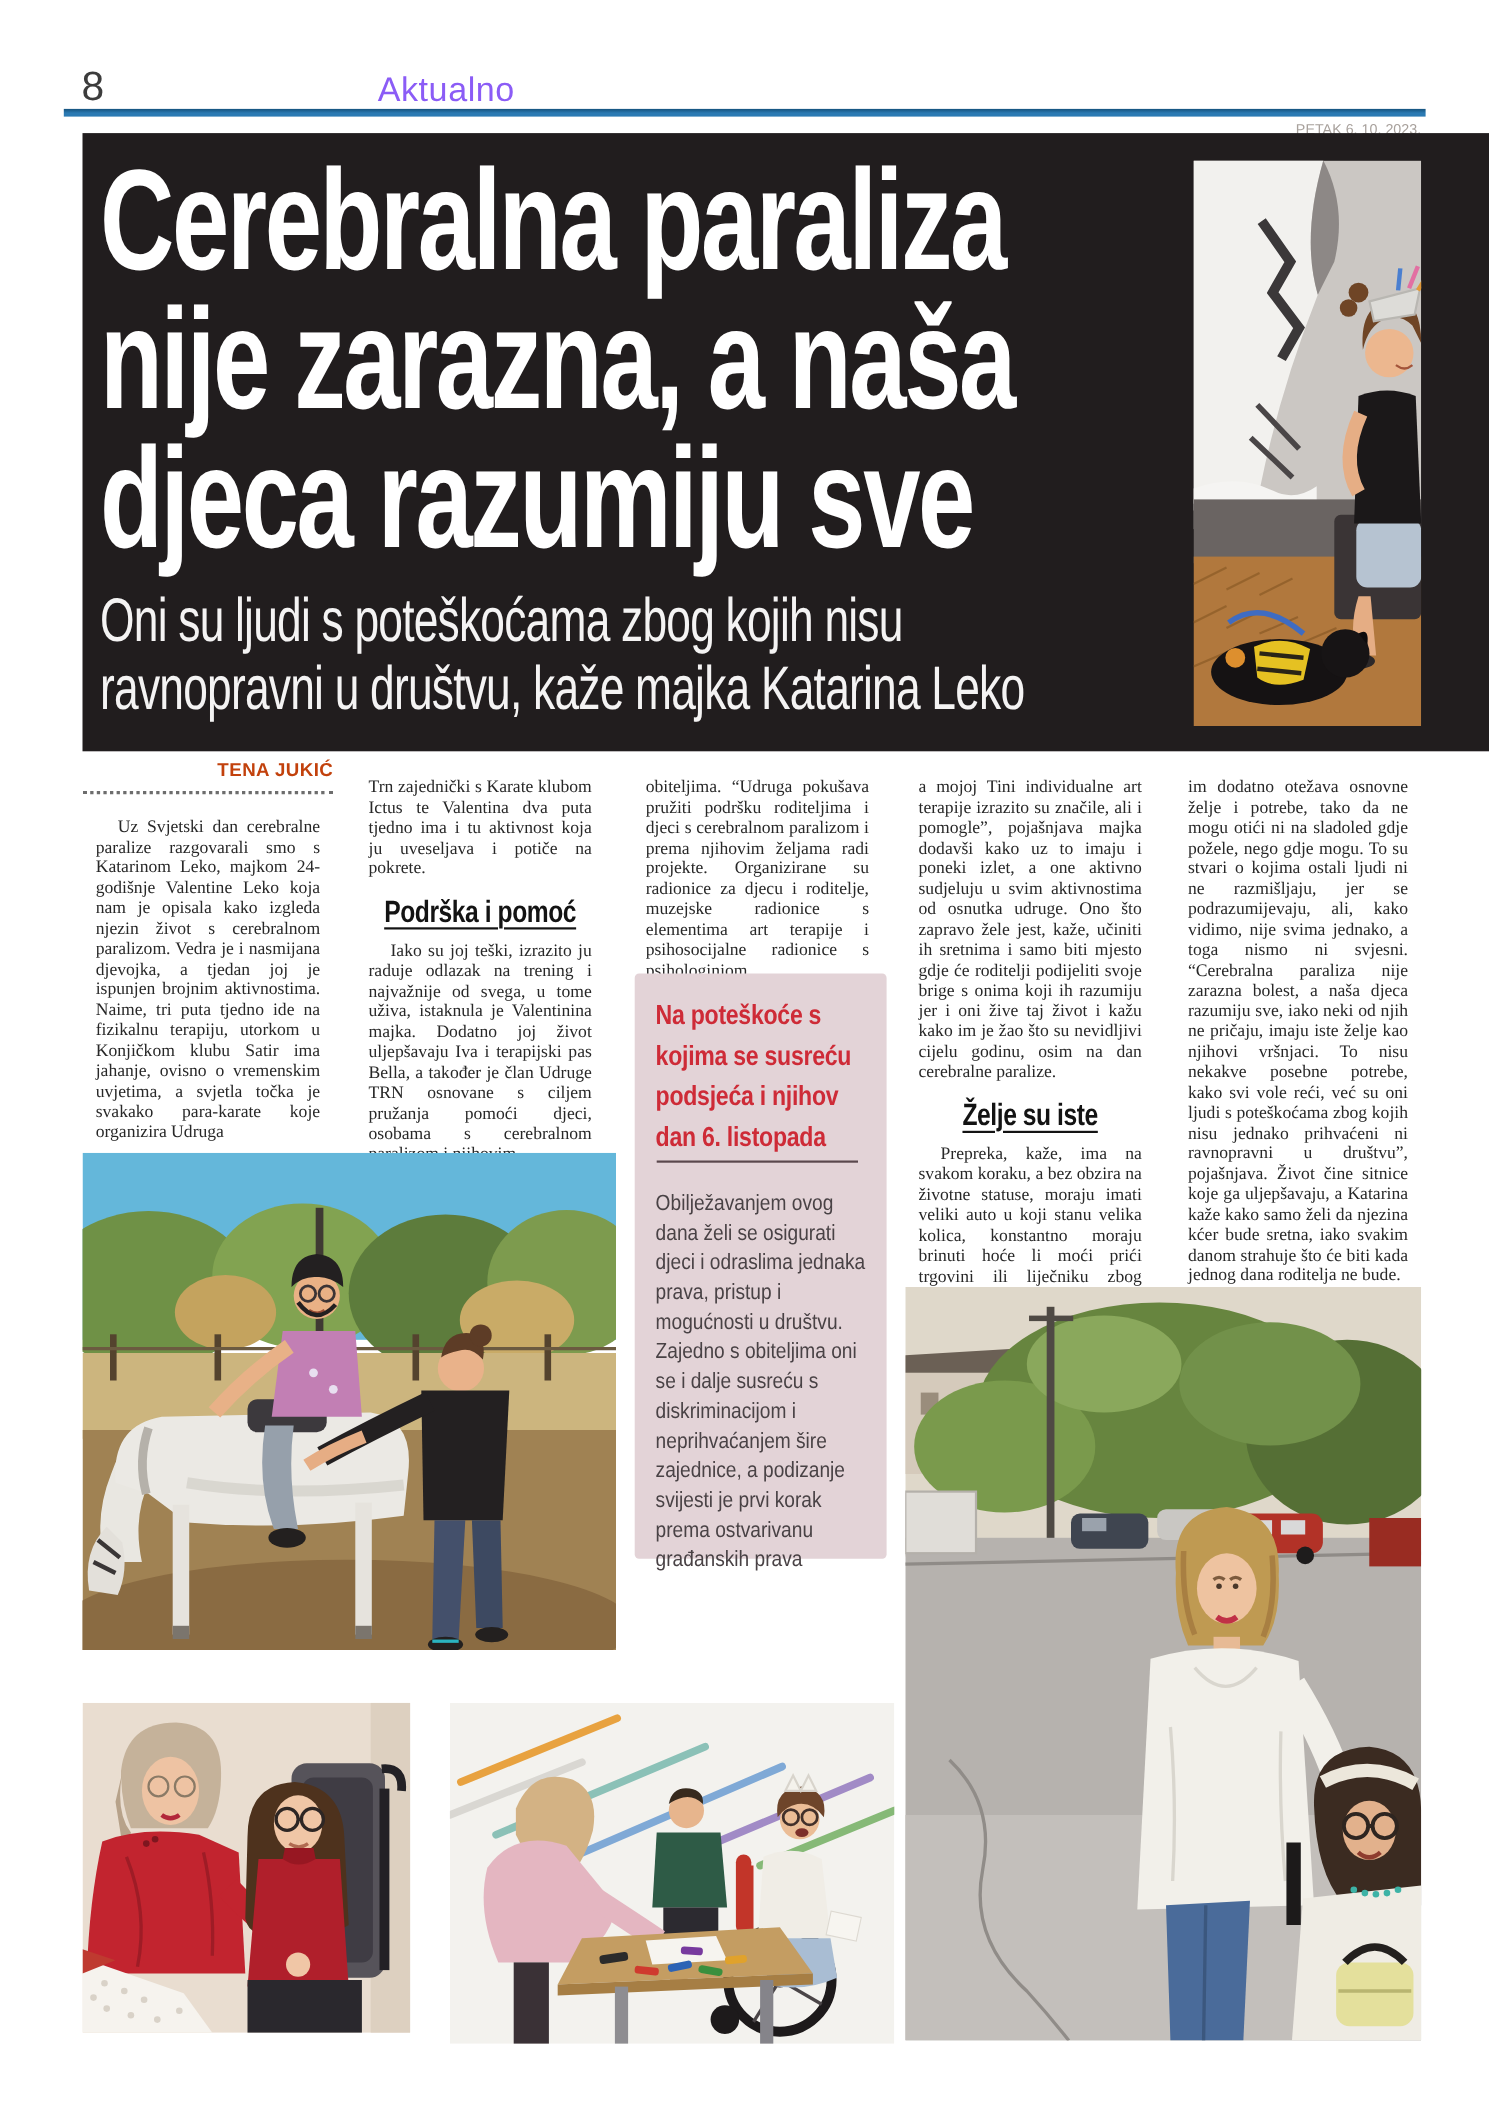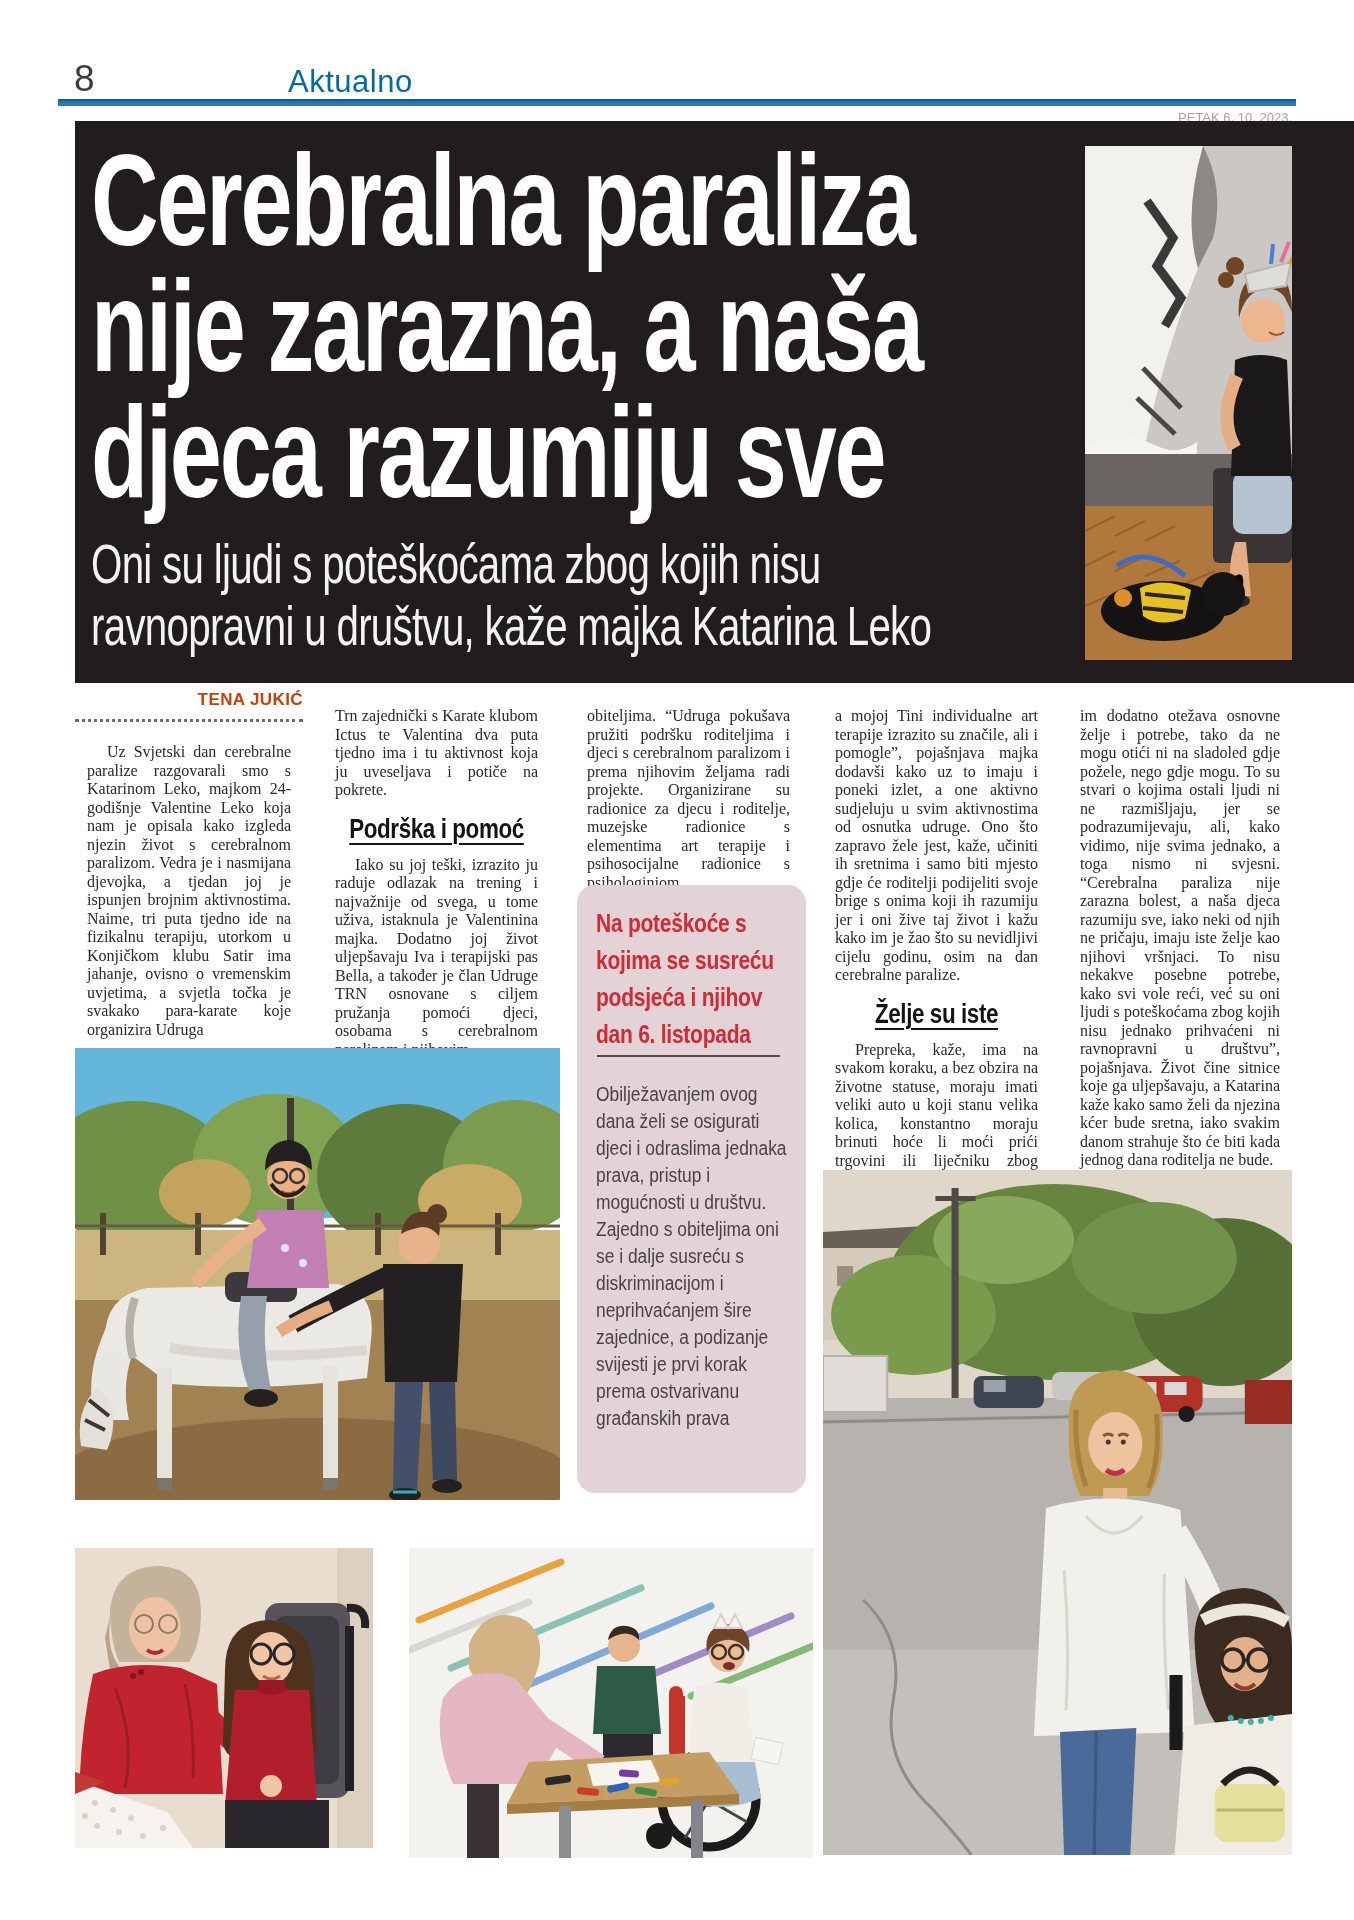--- a/index.html
+++ b/index.html
@@ -1,22 +1,22 @@
 <!DOCTYPE html>
 <html><head>
 <meta charset="utf-8">
 <style>
   html,body{margin:0;padding:0;background:#e8e8e8;}
   .page{position:relative;width:1354px;height:1920px;background:#ffffff;margin:0 auto;
         font-family:"Liberation Sans",sans-serif;overflow:hidden;}
 
   
   .page-number{position:absolute;left:74px;top:58px;font-size:37px;font-weight:400;color:#3c3c3c;}
-  .section-title{position:absolute;left:288px;top:64px;width:180px;text-align:left;
-                 font-size:31px;color:#0369a1;letter-spacing:0.5px;}
+  .section-title{position:absolute;left:288px;top:64px;width:180px;text-align:right;
+                 font-size:31px;color:#8b5cf6;letter-spacing:0.5px;}
   .dateline{position:absolute;right:62px;top:66px;text-align:right;line-height:1.15;}
   .dateline .date{font-size:13px;color:#a8a19c;margin-top:45px;}
   .dateline .pub{font-size:15px;font-weight:bold;color:#4c1d95;}
   .blue-rule{position:absolute;left:58px;top:99px;width:1238px;height:7px;
              background:linear-gradient(180deg,#15527d 0%,#2b7ab3 55%,#2b7ab3 100%);}
 
   
   .hero{position:absolute;left:75px;top:121px;width:1317px;height:562px;background:#211d1e;}
   .hero-headline{position:absolute;left:16px;top:16px;width:1650px;
                  transform:scaleX(0.72);transform-origin:left top;
@@ -41,22 +41,22 @@
   #col3{left:575px;top:695px;font-family:Liberation Serif, serif;}
   #col4{left:823px;top:695px;}
   #col5{left:1068px;top:695px;width:224px;}
   .indent{text-indent:20px;}
   .col-subhead{display:block;font-family:"Liberation Sans",sans-serif;font-weight:bold;
                font-size:28px;line-height:30px;color:#131313;text-align:center;
                transform:scaleX(0.8);margin:14px 0 8px;letter-spacing:-0.5px;
                text-decoration:underline;text-decoration-thickness:2px;text-underline-offset:5px;}
 
   
-  .callout{position:absolute;left:577px;top:885px;width:229px;height:608px;
-           background:#e3d3d7;border-radius:18px;}
+  .callout{position:absolute;left:577px;top:885px;width:229px;height:532px;
+           background:#e3d3d7;border-radius:4px;}
   .callout-title{position:absolute;left:19px;top:20px;width:238px;
                  transform:scaleX(0.84);transform-origin:left top;
                  font-size:25px;line-height:37px;font-weight:bold;color:#ce2b37;letter-spacing:-0.3px;}
   .callout-rule{position:absolute;left:20px;top:170px;width:183px;height:2px;background:#5a484d;}
   .callout-body{position:absolute;left:19px;top:196px;width:225px;
                 transform:scaleX(0.87);transform-origin:left top;
                 font-size:20px;line-height:27px;color:#494245;}
 
   
   .photo{position:absolute;}

